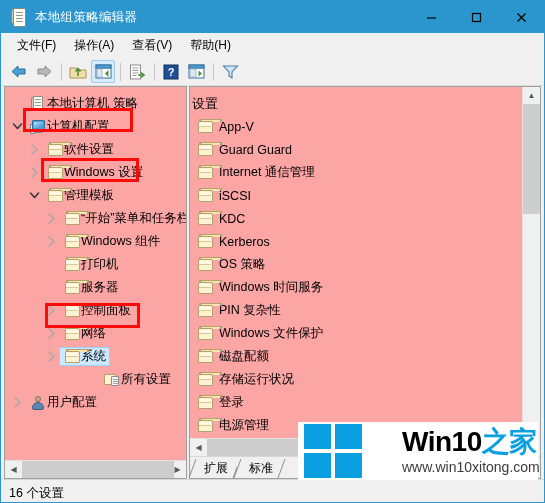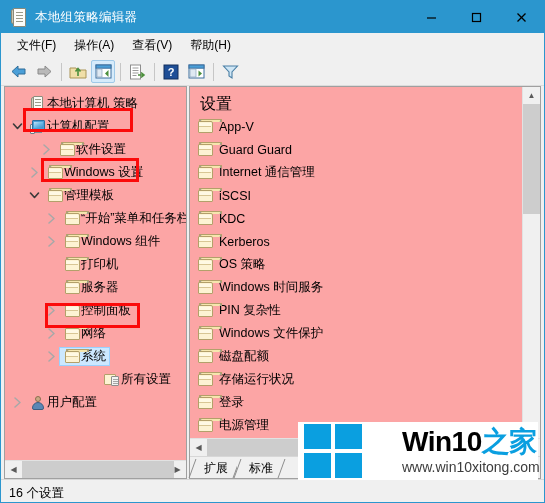--- a/index.html
+++ b/index.html
@@ -159,21 +159,21 @@
     position:absolute;left:7px;top:3px;width:8px;height:10px;background:#f3f3f3;
     border:1px solid #8d8d8d;box-sizing:border-box;border-radius:1px;
   }
   .allset .sh:after{
     content:"";position:absolute;left:1px;top:2px;width:5px;height:1px;background:#a5a5a5;
     box-shadow:0 2px 0 #a5a5a5,0 4px 0 #a5a5a5;
   }
   
   .list{padding:6px 0 0 0;}
   .lhead{
-    height:22px;display:flex;align-items:center;padding-left:10px;font-size:16px;
+    height:22px;display:flex;align-items:center;padding-left:2px;font-size:13px;
   }
   .lrow{
     height:23px;display:flex;align-items:center;padding-left:8px;font-size:12.5px;white-space:nowrap;
   }
   .lrow .ficon{margin-right:6px;display:flex;align-items:center;}
   
   .vscroll{
     position:absolute;right:0;top:0;bottom:0;width:17px;background:#f0f0f0;
     border-left:1px solid #e2e2e2;display:flex;flex-direction:column;
   }
@@ -350,21 +350,21 @@
                 <span class="ticon">
                   <span class="computer">
                     <span class="tower"></span>
                     <span class="mon"></span>
                     <span class="base"></span>
                   </span>
                 </span>
                 <span class="tlabel">计算机配置</span>
               </span>
             </div>
-            <div class="trow" style="padding-left: 33px;">
+            <div class="trow" style="padding-left: 21px;">
               <span class="twist">
                 <svg width="9" height="11" viewBox="0 0 9 11">
                   <path d="M2 1 L7 5.5 L2 10" fill="none" stroke="#a8a8a8" stroke-width="1.5" stroke-linecap="round" stroke-linejoin="round"></path>
                 </svg>
               </span>
               <span class="tlabel-bg">
                 <span class="ticon">
                   <span class="folder">
                     <span class="tab"></span>
                     <span class="back"></span>

